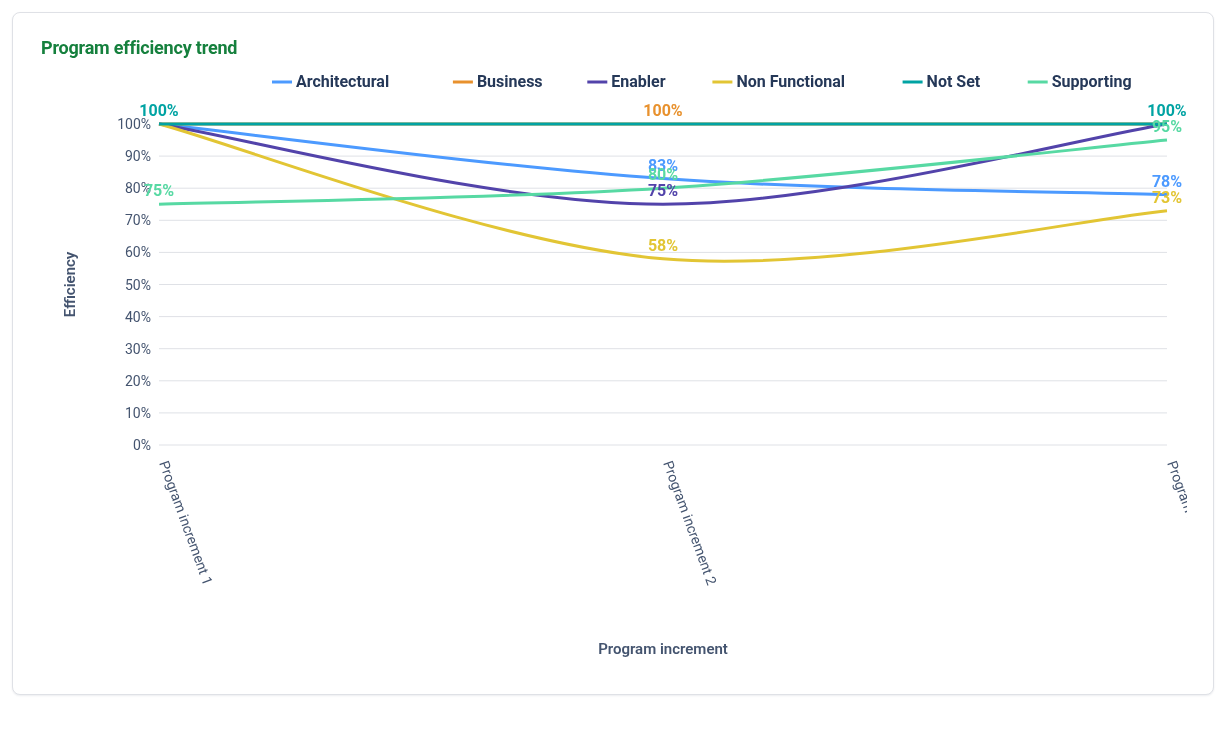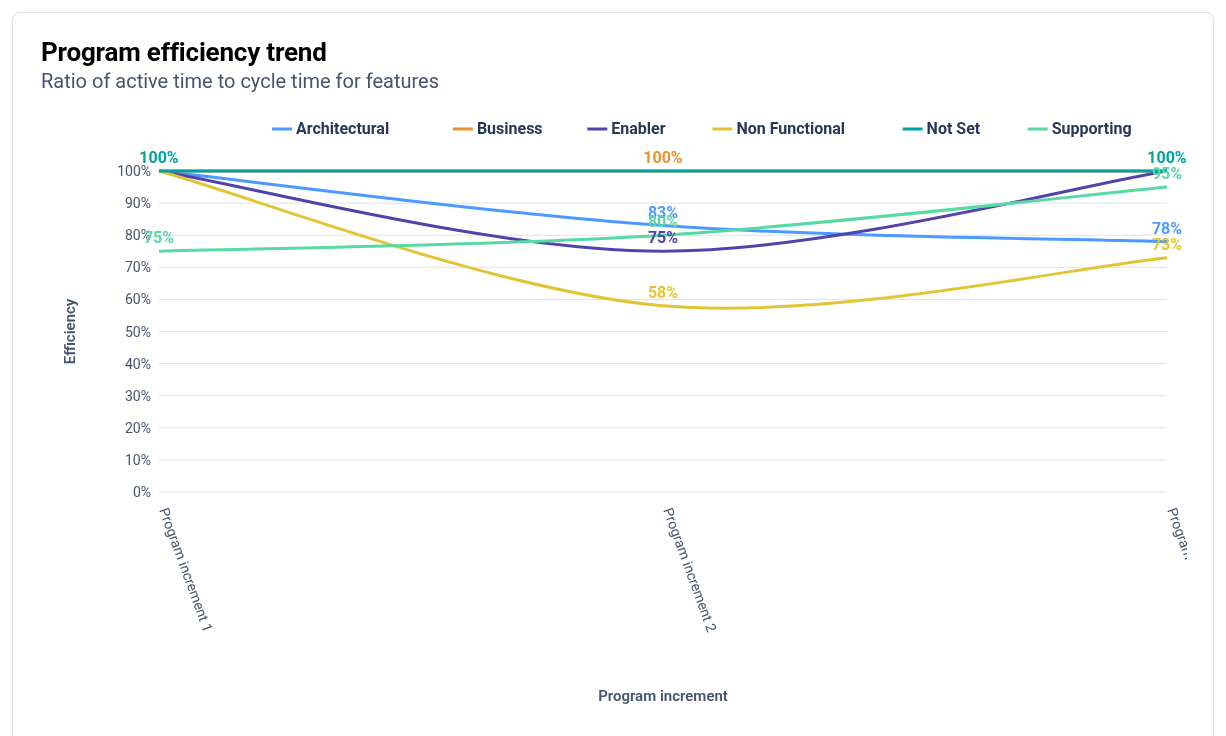--- a/index.html
+++ b/index.html
@@ -12,23 +12,23 @@
   .card {
     width: 1202px;
     margin: 12px;
     border: 1px solid #DFE1E6;
     border-radius: 8px;
     padding: 20px 28px 24px 28px;
     background: #fff;
     box-shadow: 0 1px 2px rgba(9,30,66,0.08);
   }
   .title {
-    font-size: 26px;
+    font-size: 18px;
     font-weight: 700;
-    color: #000000;
+    color: #15803d;
     margin: 4px 0 2px 0;
     letter-spacing: -0.2px;
   }
   .subtitle {
     font-size: 20px;
     font-weight: 400;
     color: #44546F;
     margin: 0 0 14px 0;
   }
   .chart-wrap {
@@ -43,21 +43,20 @@
   .grid-line { stroke: #DFE1E6; stroke-width: 1; }
   .series-line { fill: none; stroke-width: 3; }
   .data-label { font-size: 16px; font-weight: 700; text-anchor: middle; }
   .xtick { font-size: 14px; fill: #44546F; }
 </style>
 </head>
 <body>
 
 <div class="card">
   <div class="title">Program efficiency trend</div>
-  <div class="subtitle">Ratio of active time to cycle time for features</div>
 
   <div class="chart-wrap">
     <svg id="chart-svg" viewBox="0 0 1146 610" width="1146" height="610">
         <line x1="231" y1="22" x2="251" y2="22" stroke="#4C9AFF" stroke-width="3"></line>
         <text x="255" y="27" class="legend-item">Architectural</text>
         <line x1="411.9" y1="22" x2="431.9" y2="22" stroke="#E8912D" stroke-width="3"></line>
         <text x="435.9" y="27" class="legend-item">Business</text>
         <line x1="546.3" y1="22" x2="566.3" y2="22" stroke="#5243AA" stroke-width="3"></line>
         <text x="570.3" y="27" class="legend-item">Enabler</text>
         <line x1="671.4" y1="22" x2="691.4" y2="22" stroke="#E2C534" stroke-width="3"></line>

